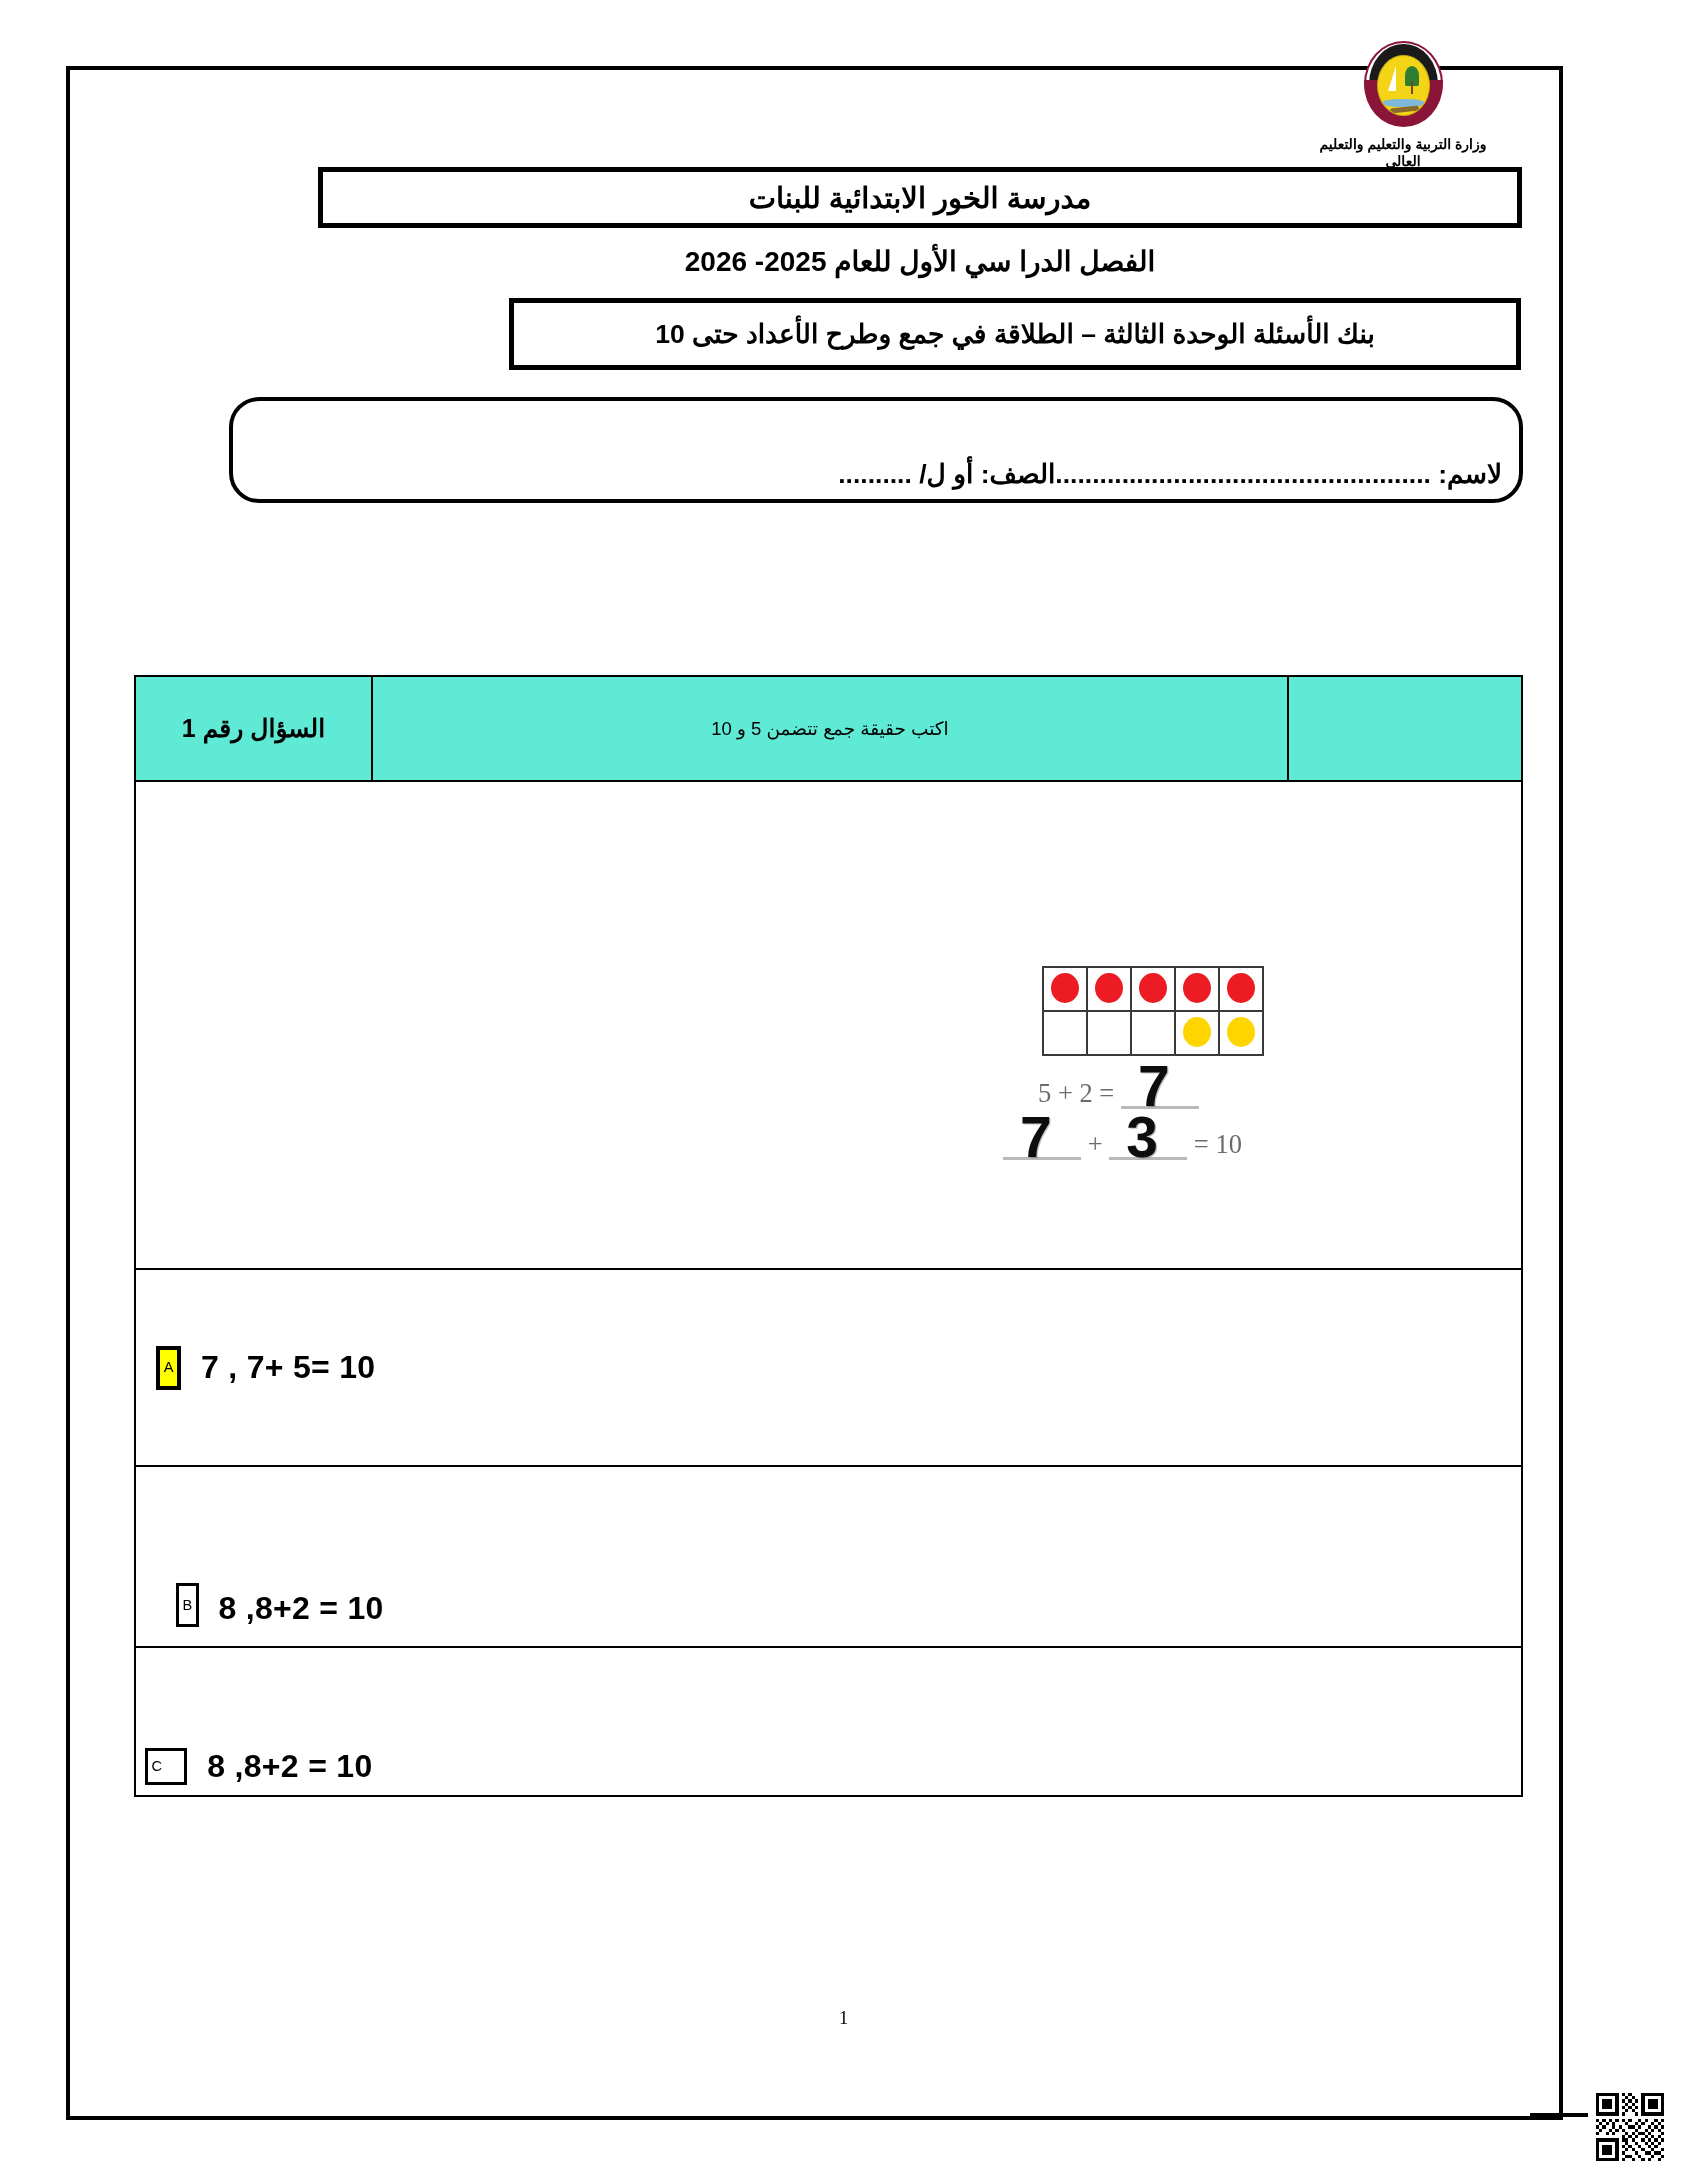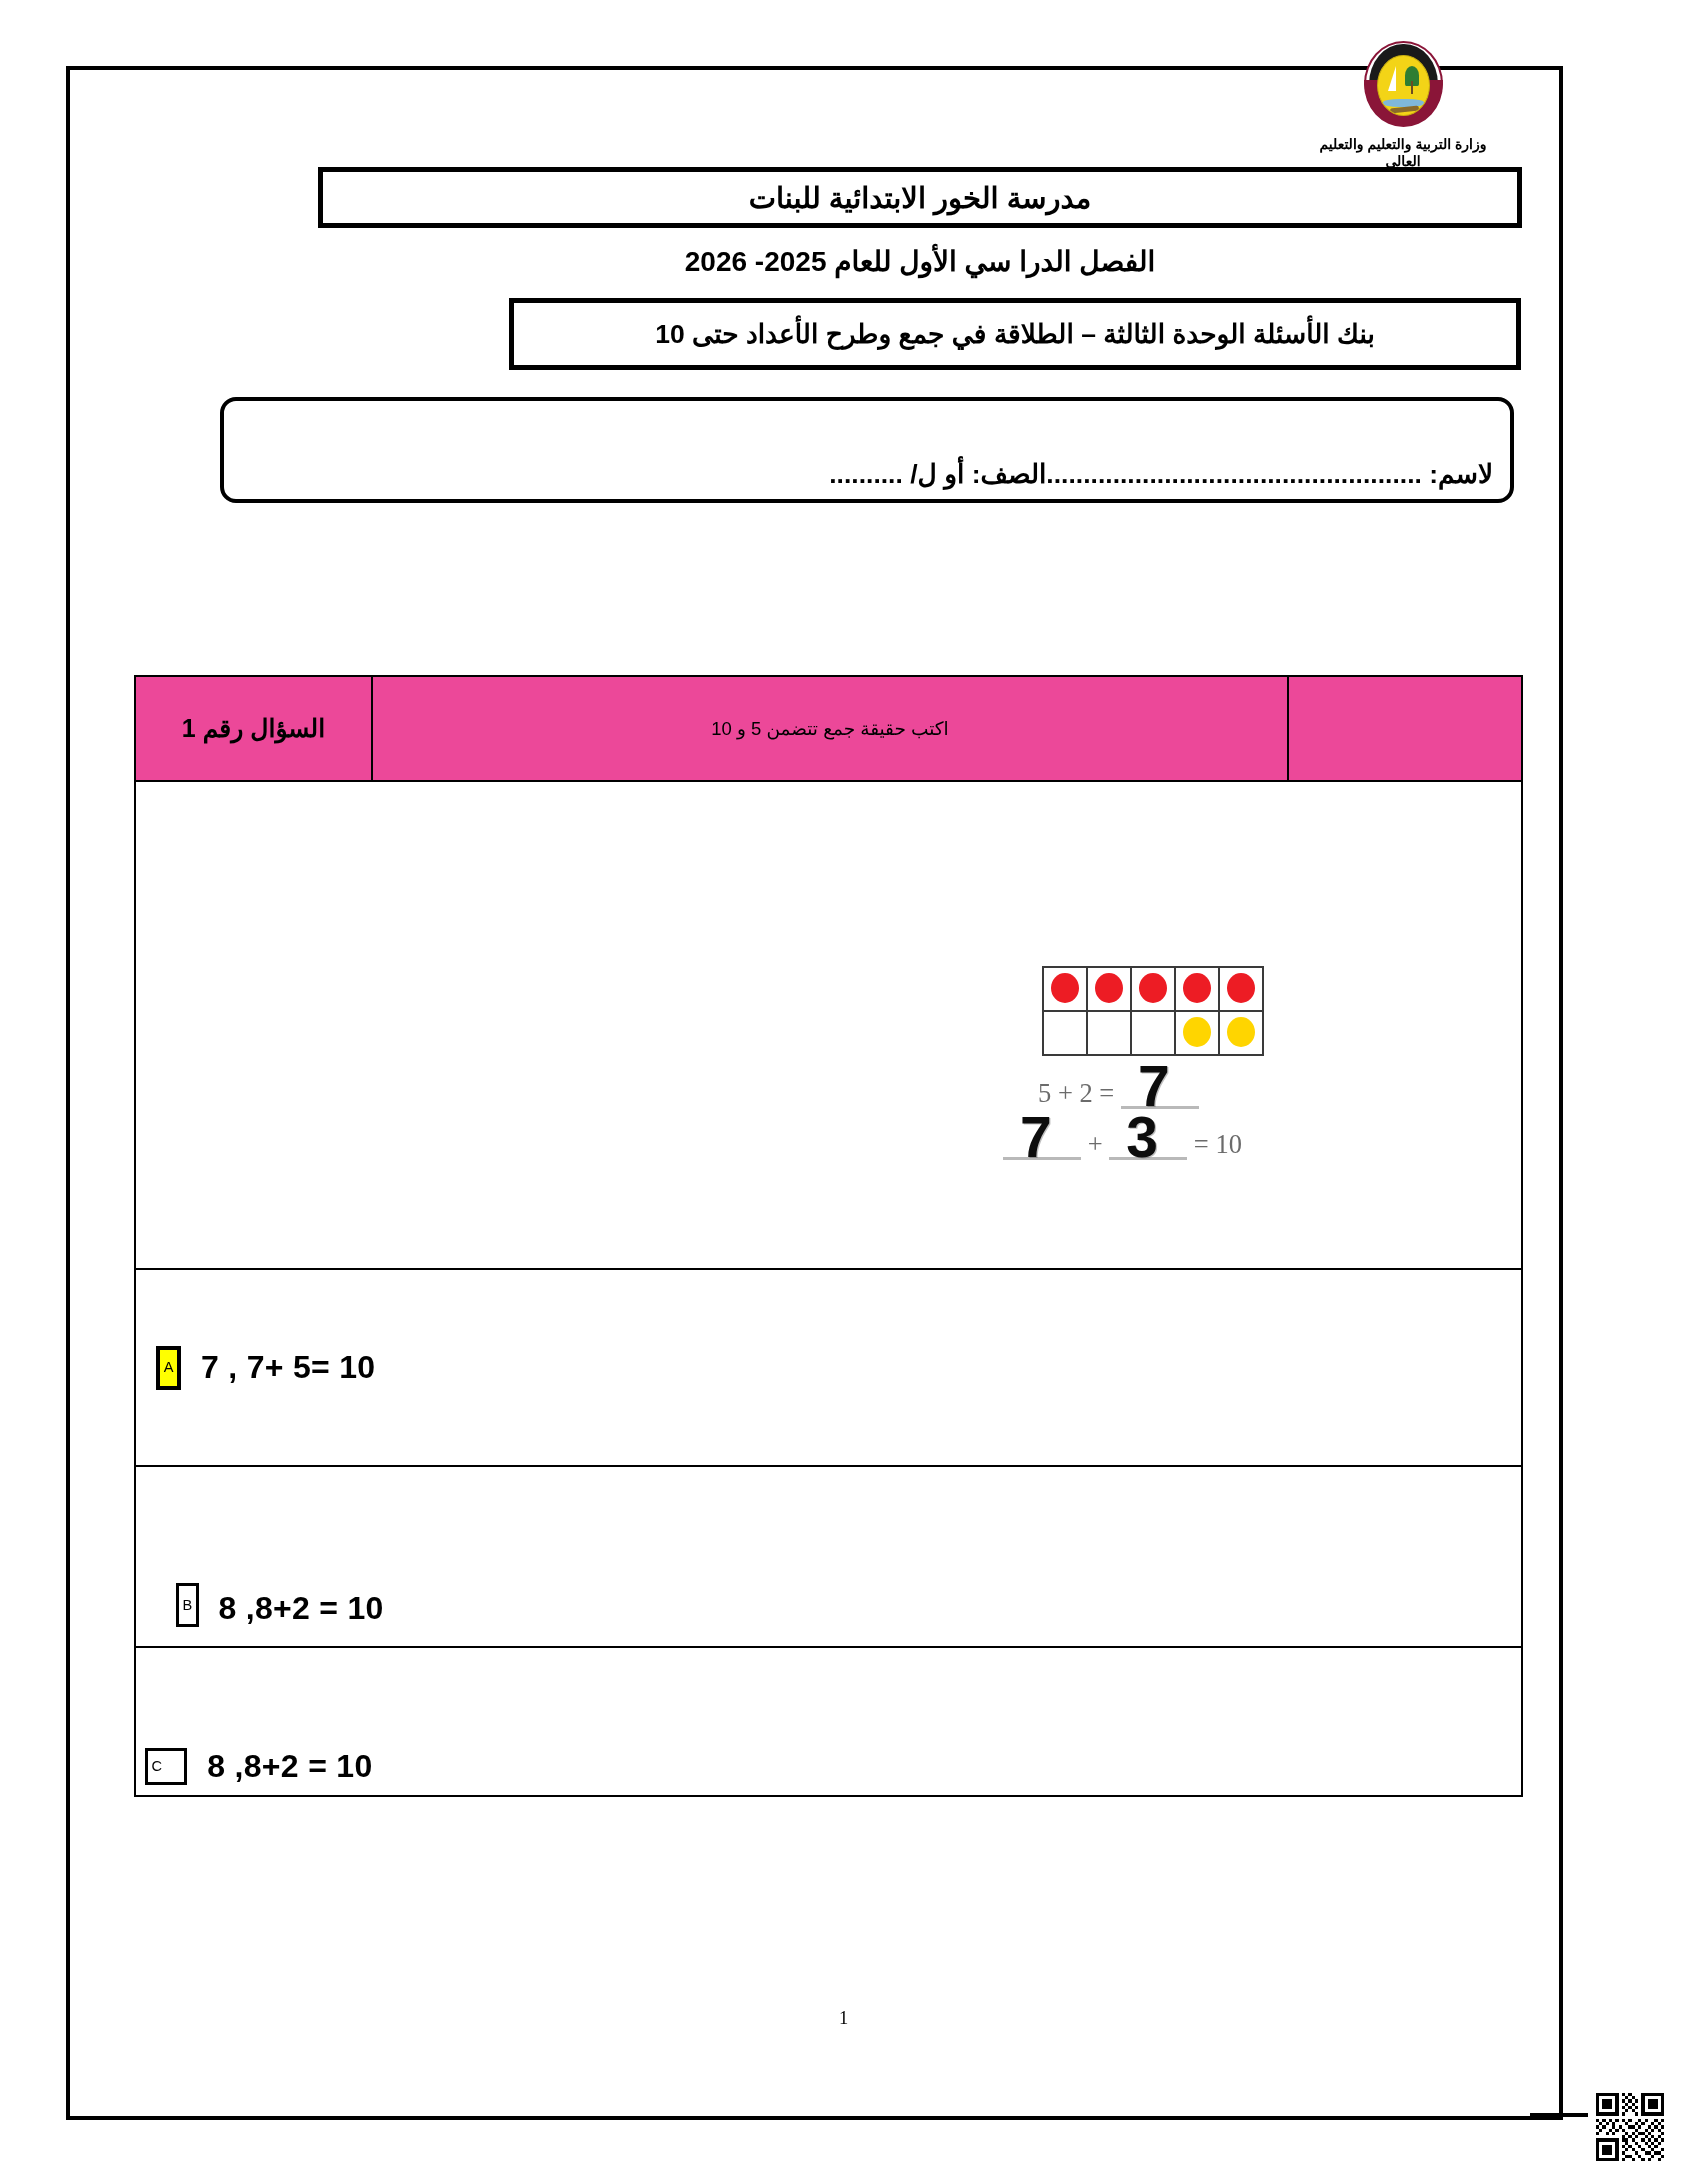--- a/index.html
+++ b/index.html
@@ -174,26 +174,26 @@
   }
   .bank-box span {
     font-size: 26.5px;
     font-weight: bold;
     letter-spacing: -0.3px;
   }
 
   
   .name-box {
     position: absolute;
-    left: 220px;
+    left: 229px;
     top: 397px;
     width: 1294px;
     height: 106px;
     border: 4px solid #000000;
-    border-radius: 16px;
+    border-radius: 30px;
     box-sizing: border-box;
     background: #ffffff;
     display: flex;
     align-items: flex-end;
     justify-content: flex-start;
     padding: 0 17px 9.3px 17px;
     overflow: hidden;
   }
   .name-box .field-text {
     font-size: 26.5px;
@@ -223,21 +223,21 @@
     width: 1389px;
     border-collapse: collapse;
     table-layout: fixed;
   }
   .qtable td {
     border: 2.6px solid #000000;
     vertical-align: middle;
     padding: 0;
   }
   .hdr-row td {
-    background: #ec4899;
+    background: #5eead4;
     height: 103px;
   }
   .hdr-blank { width: 232px; }
   .hdr-prompt {
     text-align: center;
     font-size: 18.5px;
     direction: rtl;
     padding: 6.6px 13.2px;
   }
   .hdr-num {

